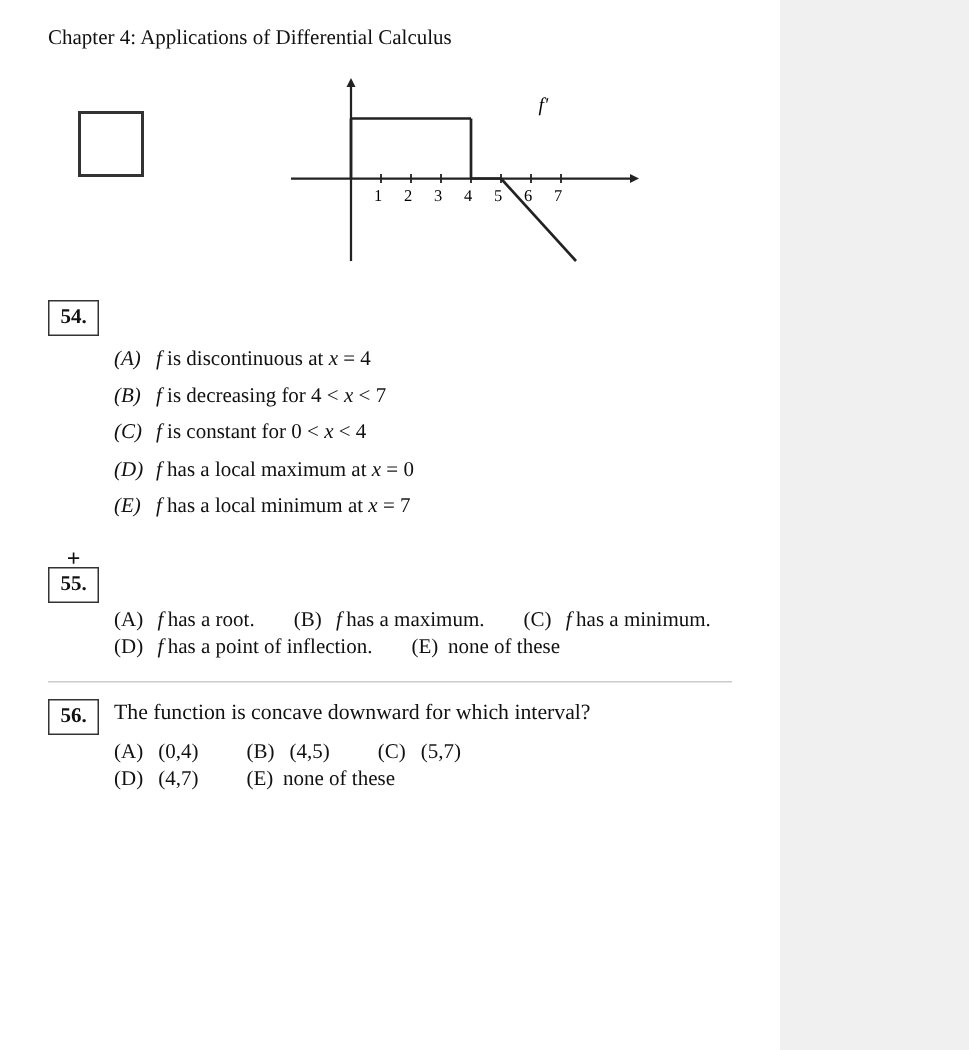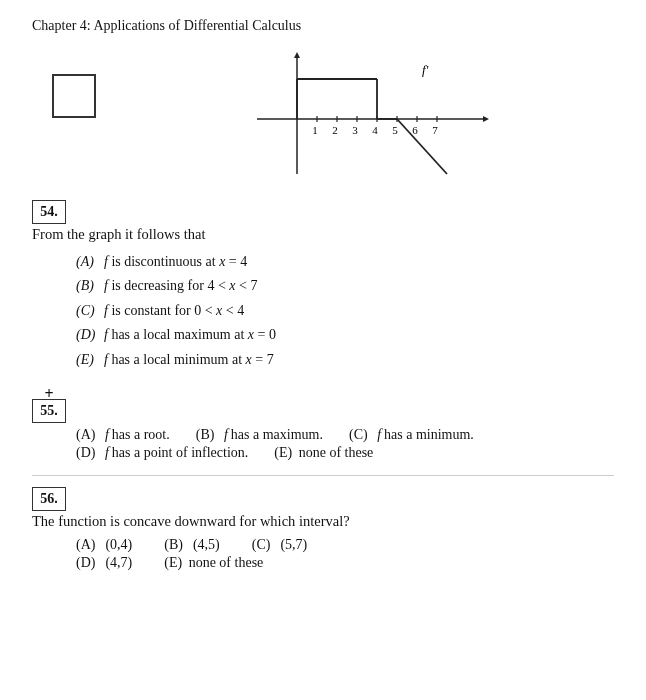--- a/index.html
+++ b/index.html
@@ -6,21 +6,21 @@
     body {
       background: #f0f0f0;
       font-family: 'Times New Roman', Times, serif;
       font-size: 15px;
       color: #111;
       width: 646px;
       min-height: 700px;
     }
     .page {
       background: #fff;
-      width: 646px;
+      width: 520px;
       min-height: 700px;
       padding: 18px 32px 24px 32px;
     }
     .chapter-title {
       font-size: 14px;
       font-weight: normal;
       margin-bottom: 10px;
     }
     .intro-text {
       font-size: 14.5px;
@@ -46,21 +46,21 @@
       flex: 1;
       display: flex;
       justify-content: center;
     }
     
     .question-block {
       margin-bottom: 14px;
     }
     .question-header {
       display: flex;
-      flex-direction: column;
+      flex-direction: row;
       align-items: flex-start;
       margin-bottom: 4px;
     }
     .question-num-box {
       border: 1.5px solid #333;
       width: 34px;
       height: 24px;
       display: flex;
       align-items: center;
       justify-content: center;
@@ -175,21 +175,20 @@
       </svg>
     </div>
   </div>
 
   <div class="question-block">
     <div class="question-header">
       <div class="question-num-box">
         <span>54</span>
         <span>.</span>
       </div>
-      <div class="question-text">From the graph it follows that</div>
     </div>
     <div class="options-block">
       <div class="option-row">
         <span class="opt-label">(A)</span>
         <span class="opt-text"><em>f</em> is discontinuous at <em>x</em> = 4</span>
       </div>
       <div class="option-row">
         <span class="opt-label">(B)</span>
         <span class="opt-text"><em>f</em> is decreasing for 4 &lt; <em>x</em> &lt; 7</span>
       </div>

